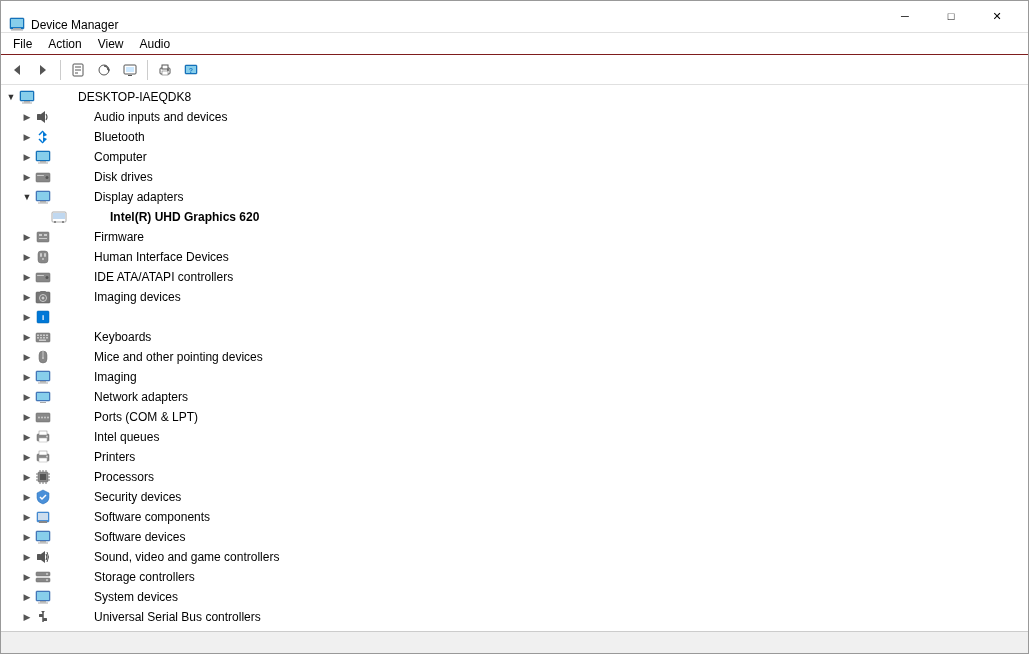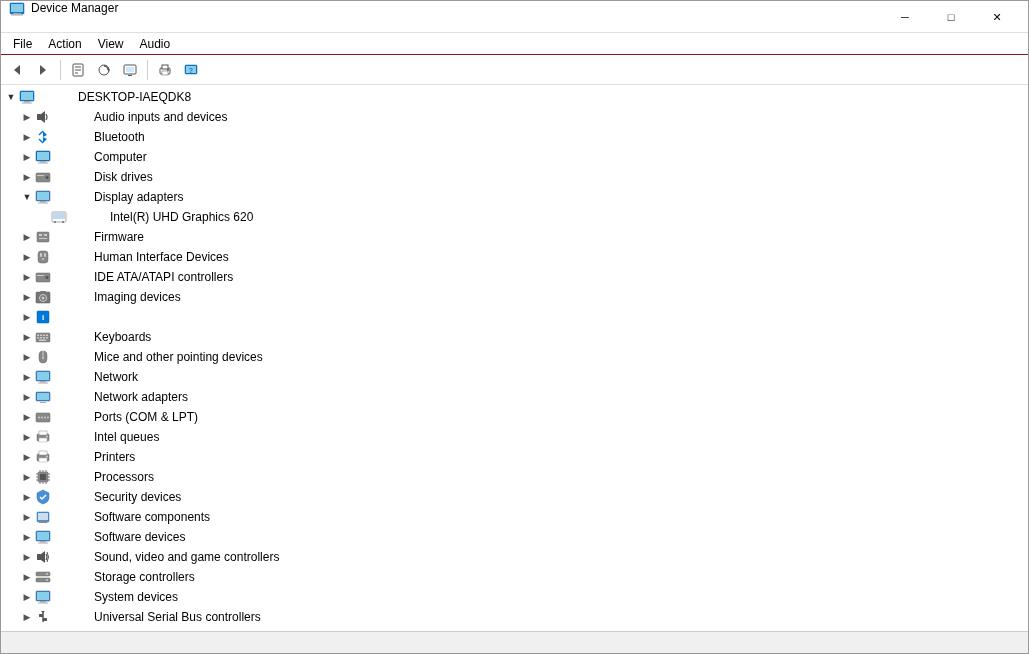--- a/index.html
+++ b/index.html
@@ -16,21 +16,21 @@
       height: 654px;
       background: #fff;
       border: 1px solid #999;
       display: flex;
       flex-direction: column;
     }
     .title-bar {
       background: #fff;
       height: 32px;
       display: flex;
-      align-items: flex-start;
+      align-items: flex-end;
       padding: 0 8px;
       border-bottom: 1px solid #e0e0e0;
       flex-shrink: 0;
     }
     .title-bar-icon {
       width: 16px;
       height: 16px;
       margin-right: 6px;
       flex-shrink: 0;
     }
@@ -135,21 +135,21 @@
       align-items: center;
       justify-content: center;
       font-size: 12px;
     }
     .tree-label {
       font-size: 12px;
       margin-left: 40px;
     }
     .indent-0 { padding-left: 2px; }
     .indent-1 { padding-left: 18px; }
-    .indent-2 { padding-left: 34px; }
+    .indent-2 { padding-left: 34px; font-weight: bold; }
     .status-bar {
       height: 22px;
       background: #f0f0f0;
       border-top: 1px solid #ccc;
       display: flex;
       align-items: center;
       padding: 0 6px;
       font-size: 11px;
       color: #333;
       flex-shrink: 0;
@@ -421,21 +421,21 @@
     <div class="tree-item indent-1">
       <span class="tree-arrow">▶</span>
       <span class="tree-icon">
         <svg width="16" height="16" viewBox="0 0 16 16">
           <rect x="1" y="2" width="14" height="10" rx="1" fill="#4a7fc1" stroke="#2a5fa0" stroke-width="0.5"></rect>
           <rect x="2" y="3" width="12" height="8" fill="#87CEEB"></rect>
           <rect x="5" y="12" width="6" height="1.5" fill="#aaa"></rect>
           <rect x="3" y="13.5" width="10" height="1" fill="#aaa"></rect>
         </svg>
       </span>
-      <span class="tree-label">Network</span>
+      <span class="tree-label">Imaging</span>
     </div>
 
     <div class="tree-item indent-1">
       <span class="tree-arrow">▶</span>
       <span class="tree-icon">
         <svg width="16" height="16" viewBox="0 0 16 16">
           <rect x="1" y="3" width="14" height="9" rx="1" fill="#4a7fc1" stroke="#2a5fa0" stroke-width="0.5"></rect>
           <rect x="2" y="4" width="12" height="7" fill="#87CEEB"></rect>
           <rect x="5" y="13" width="6" height="1" fill="#aaa"></rect>
         </svg>

